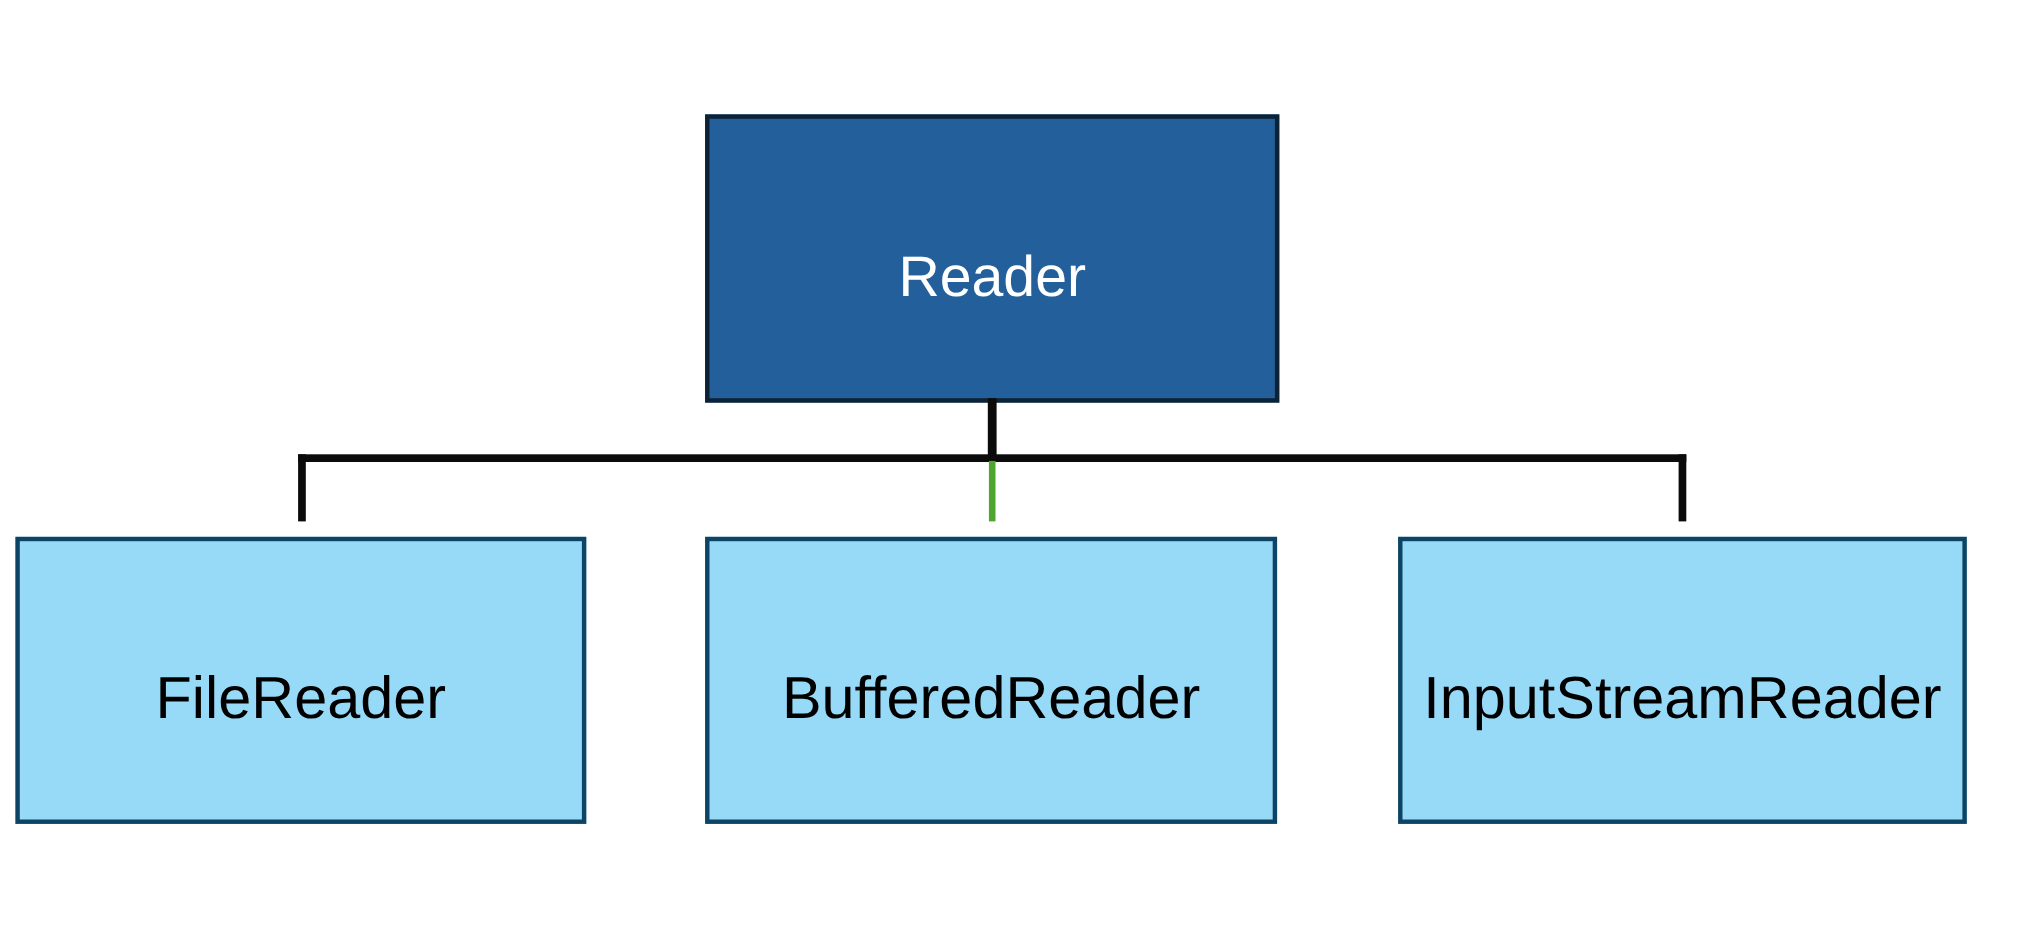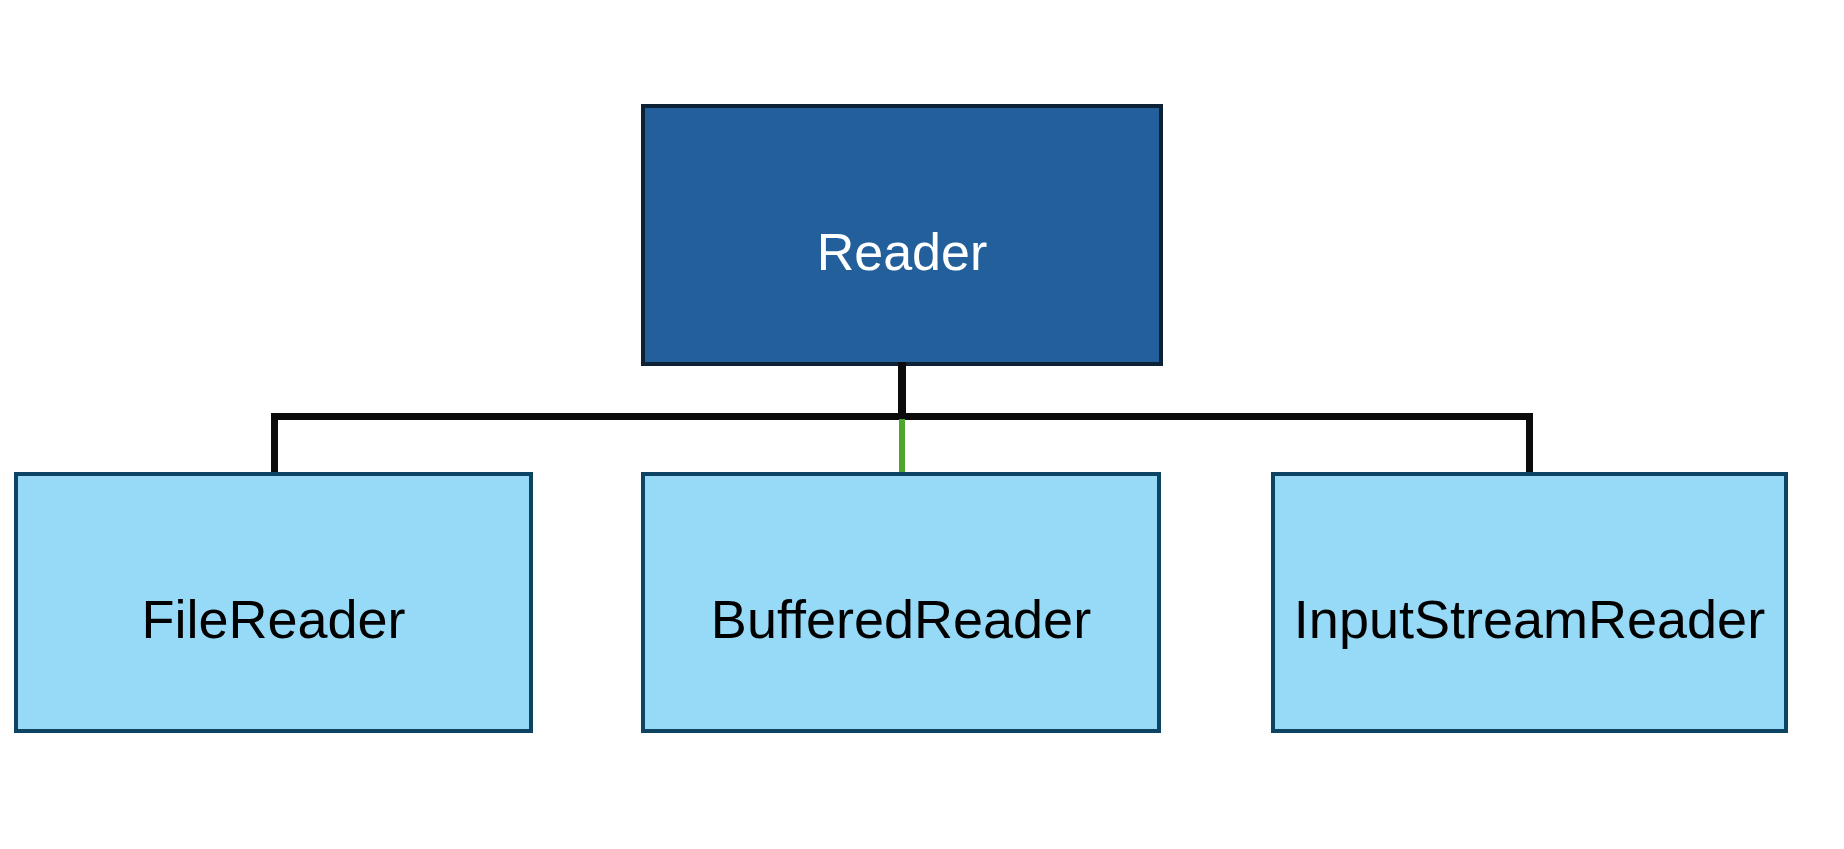--- a/index.html
+++ b/index.html
@@ -40,21 +40,21 @@
     color: #FFFFFF;
     font-size: 52px;
     font-weight: 400;
   }
   .node-child {
     background: #97DAF7;
     border: 4px solid #0D4463;
     color: #000000;
     font-size: 54px;
     font-weight: 400;
-    top: 472px;
+    top: 488px;
     height: 261px;
     justify-content: center;
   }
   .node-child-1 { left: 14px;   width: 519px; }
   .node-child-2 { left: 641px;  width: 520px; }
   .node-child-3 { left: 1271px; width: 517px; }
 
   .node-label {
     display: block;
     padding: 0 6px;

